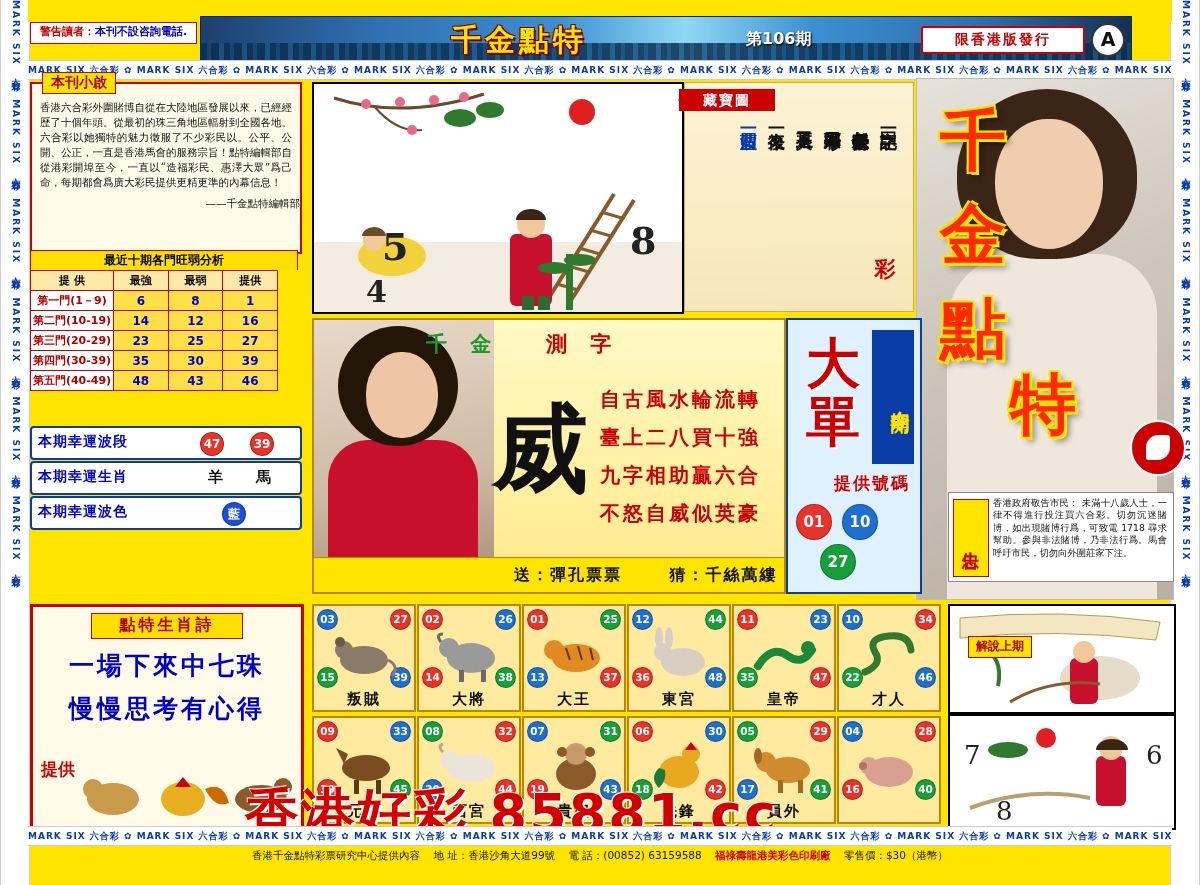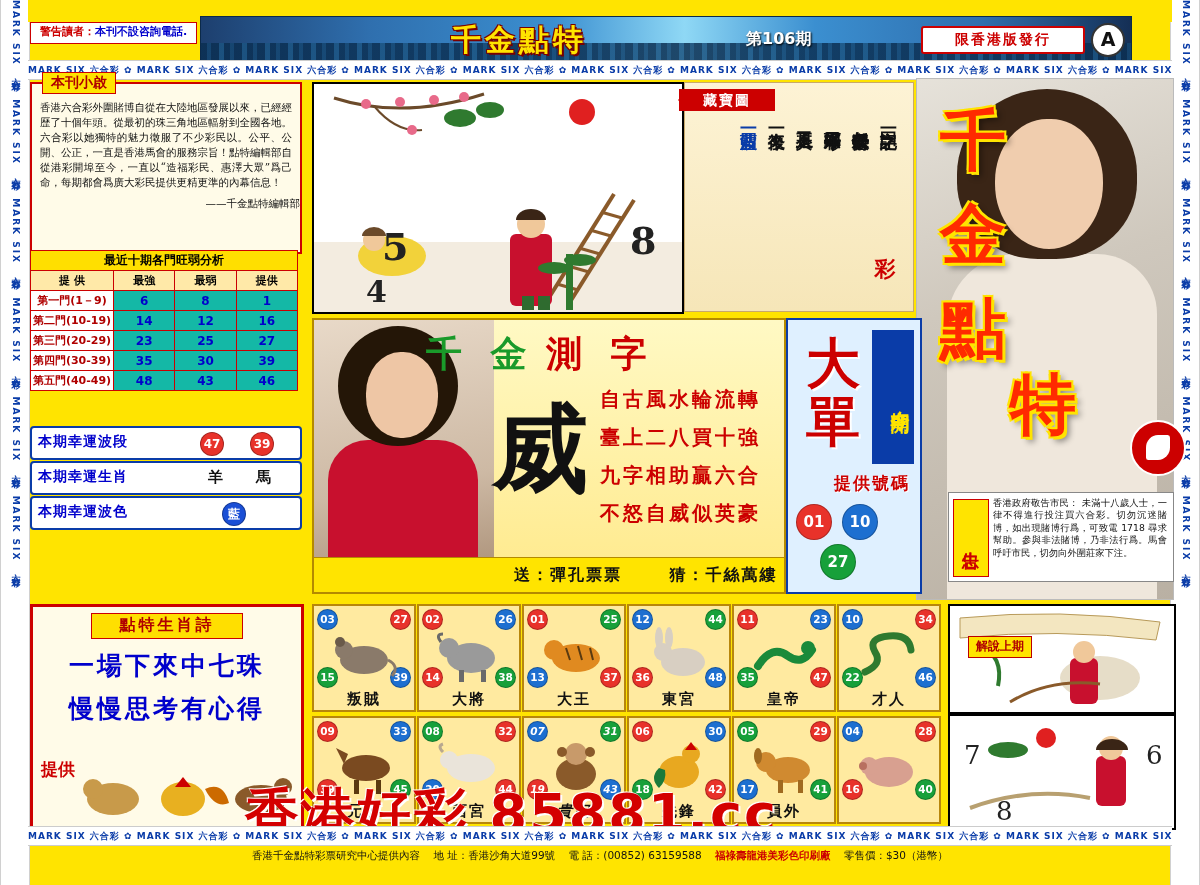--- a/index.html
+++ b/index.html
@@ -92,21 +92,21 @@
     font-family:"DejaVu Serif","Liberation Serif",serif;
   }
   .edit-sign{text-align:right;font-size:10.5px;margin-top:3px;color:#111;}
 
   
   .stat-wrap{position:absolute;left:30px;top:250px;width:268px;}
   .stat-head{
     background:#ffdf00;border:1px solid #cc0000;border-bottom:none;
     text-align:center;font-size:12px;font-weight:bold;color:#000;padding:1px 16px;
   }
-  table.stat{border-collapse:collapse;width:268px;background:#14b8a6;font-size:12px;}
+  table.stat{border-collapse:collapse;width:248px;background:#fde047;font-size:12px;}
   table.stat td,table.stat th{border:1px solid #cc0000;text-align:center;padding:2px 0;color:#0000cc;font-weight:bold;}
   table.stat th{background:#ffe9a8;color:#000;font-size:11px;}
   table.stat td.range{background:#ffffff;color:#b00000;font-size:11px;width:82px;}
 
   
   .lucky{position:absolute;left:30px;width:268px;height:30px;background:#fff;border:2px solid #0a3ca8;border-radius:4px;}
   .lucky .lbl{position:absolute;left:6px;top:5px;font-size:14px;font-weight:bold;color:#0000cc;letter-spacing:1px;}
   .ball{
     position:absolute;top:4px;width:22px;height:22px;border-radius:50%;
     color:#fff;font-size:12px;font-weight:bold;text-align:center;line-height:22px;
@@ -161,21 +161,21 @@
   }
   .hkflag:after{content:"";position:absolute;left:14px;top:13px;width:24px;height:25px;background:#fff;border-radius:50% 10% 50% 10%;}
 
   
   .cezi{
     position:absolute;left:312px;top:318px;width:470px;height:272px;
     background:linear-gradient(180deg,#fff9c4 0%,#ffe98a 100%);
     border:2px solid #b48a00;overflow:hidden;
   }
   .cezi .title{
-    position:absolute;left:112px;top:10px;font-size:36px;font-weight:bold;
+    position:absolute;left:112px;top:10px;font-size:21px;font-weight:bold;
     font-family:"DejaVu Serif","Liberation Serif",serif;
     letter-spacing:8px;
   }
   .cezi .girl{
     position:absolute;left:0;top:0;width:180px;height:272px;
     background:linear-gradient(170deg,#e8d9c8 0%,#cdb9a4 60%,#a68b72 100%);
   }
   .cezi .girl .hair2{position:absolute;left:24px;top:6px;width:120px;height:120px;background:#241607;border-radius:50%;}
   .cezi .girl .face2{position:absolute;left:52px;top:32px;width:72px;height:86px;background:#eec6a5;border-radius:48%;}
   .cezi .girl .dress{position:absolute;left:14px;top:120px;width:150px;height:152px;background:#c8102e;border-radius:40px 40px 0 0;}
@@ -609,21 +609,21 @@
       <span class="n tr" style="background:#e8322a;">32</span>
       <span class="n bl" style="background:#1d6fd0;">20</span>
       <span class="n br" style="background:#e8322a;">44</span>
       <svg class="art" viewBox="0 0 68 56">
           <ellipse cx="36" cy="30" rx="24" ry="14" fill="#eae4da"></ellipse>
           <circle cx="14" cy="22" r="9" fill="#eae4da"></circle>
           <path d="M8,14 q-6,-6 0,-8" stroke="#b8a890" stroke-width="3" fill="none"></path>
         </svg>
       <span class="name">西宮</span>
     </div>
-    <div class="cell" style="left:210px;top:112px;font-style:italic;">
+    <div class="cell" style="left:210px;top:112px;">
       <span class="n tl" style="background:#1d6fd0;">07</span>
       <span class="n tr" style="background:#17a03a;">31</span>
       <span class="n bl" style="background:#e8322a;">19</span>
       <span class="n br" style="background:#1d6fd0;">43</span>
       <svg class="art" viewBox="0 0 68 56">
           <ellipse cx="36" cy="36" rx="20" ry="16" fill="#8a5a2a"></ellipse>
           <circle cx="36" cy="16" r="11" fill="#c89a6a"></circle>
           <circle cx="22" cy="14" r="5" fill="#8a5a2a"></circle>
           <circle cx="50" cy="14" r="5" fill="#8a5a2a"></circle>
         </svg>

